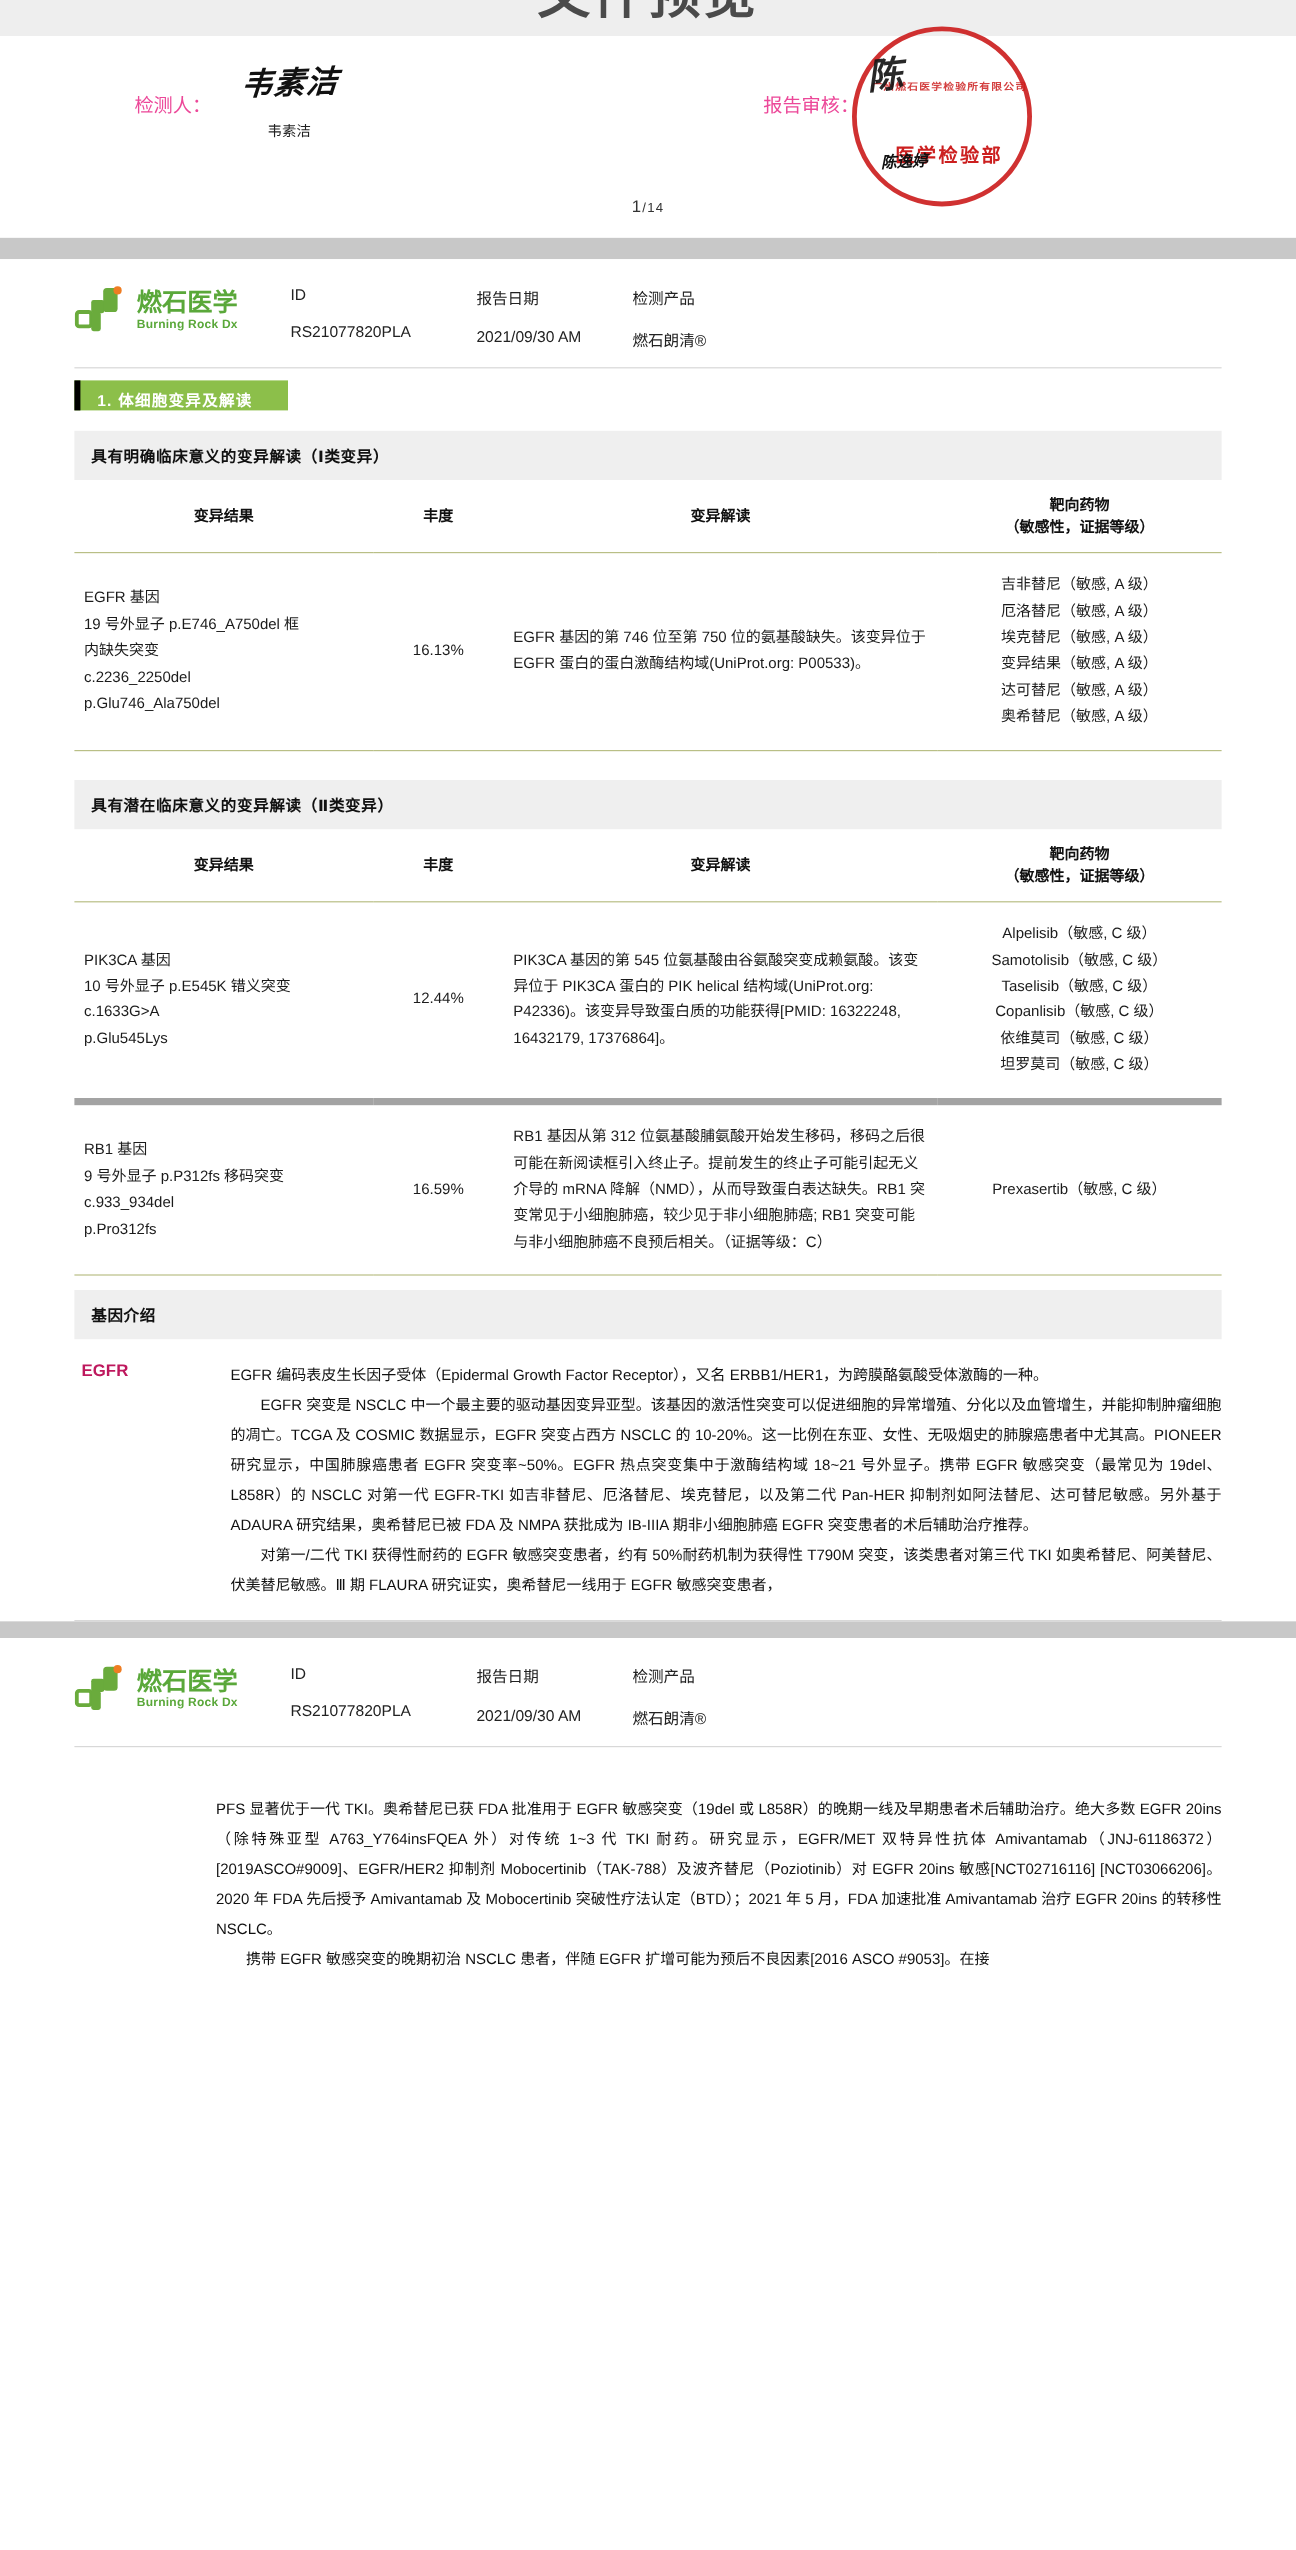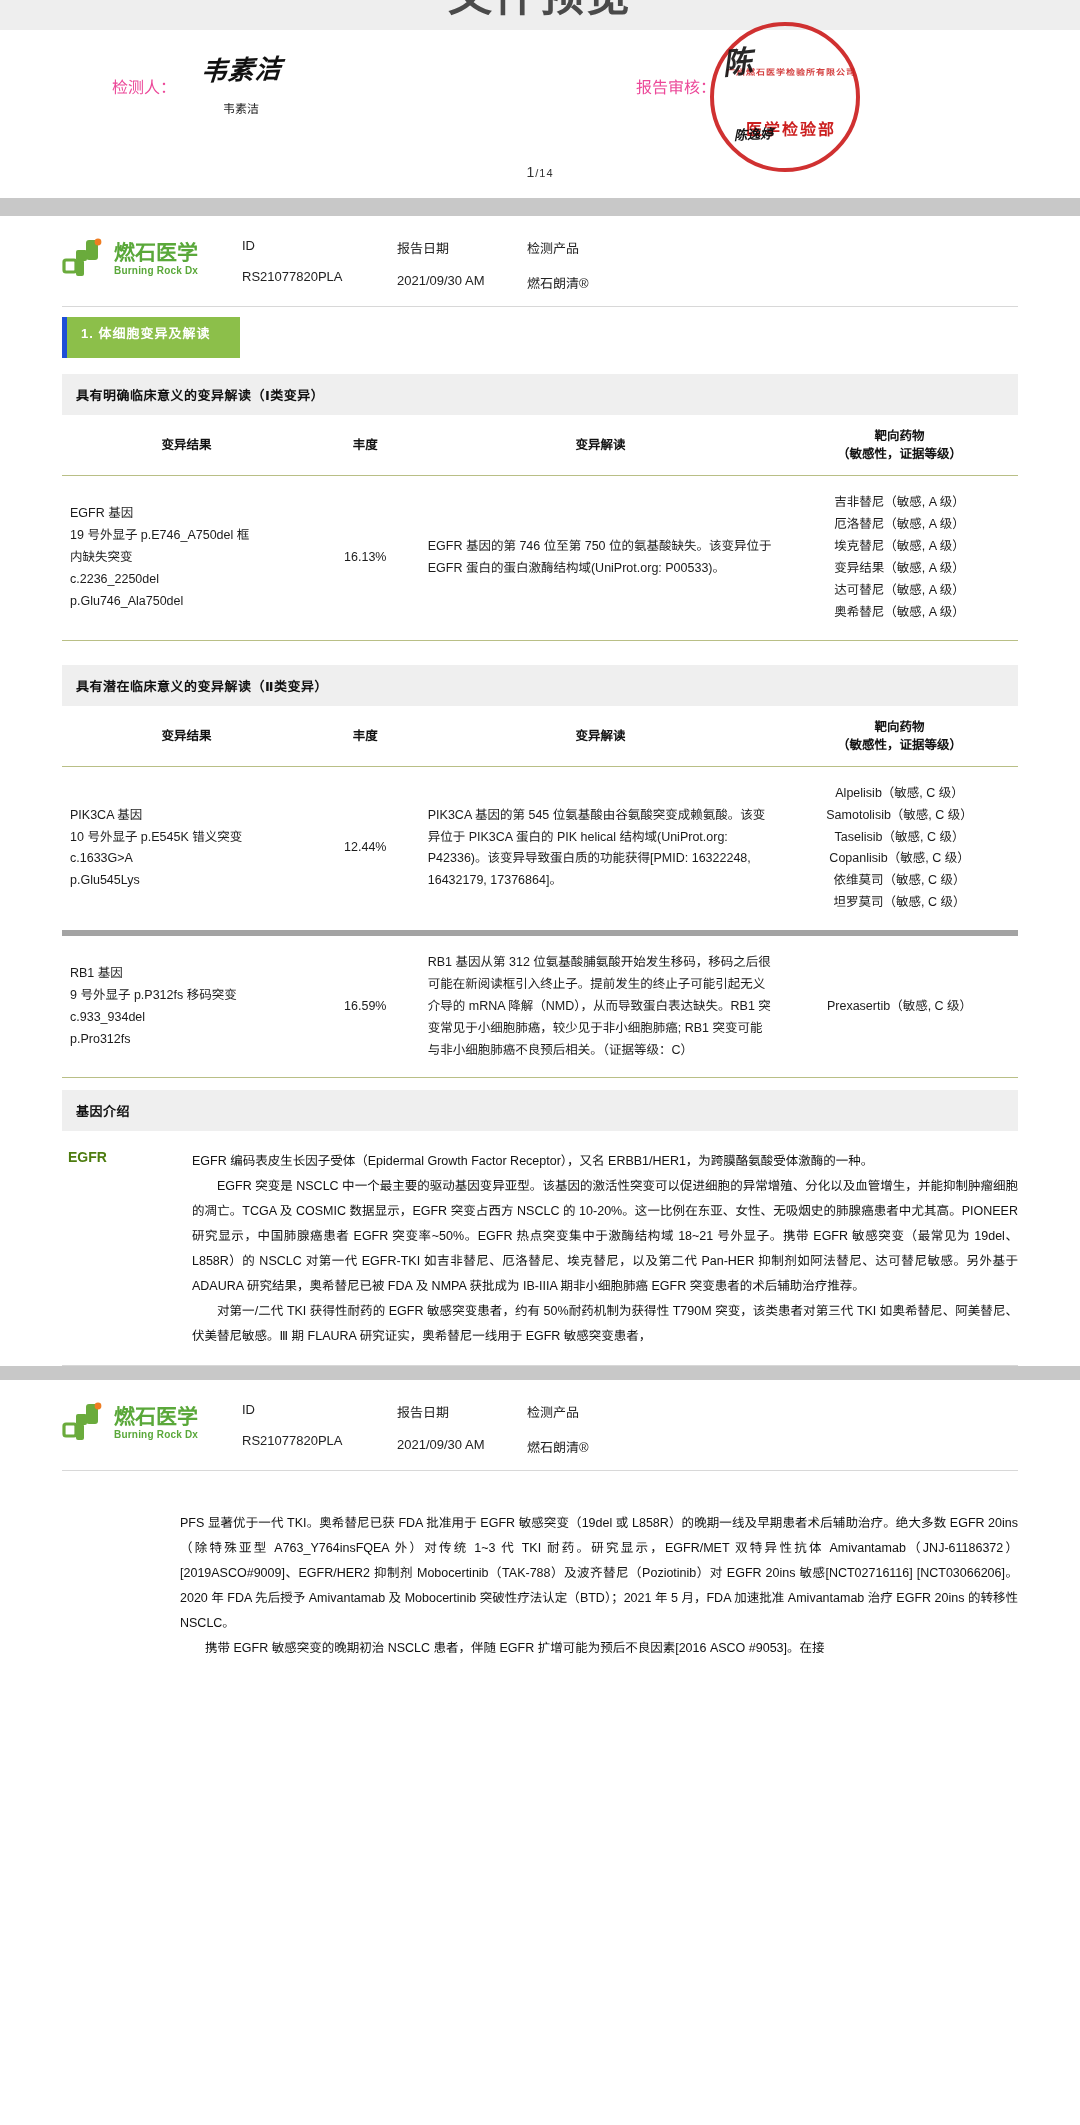--- a/index.html
+++ b/index.html
@@ -224,22 +224,22 @@
   }
 
   
   .sec-title {
     margin: 10px 62px 0 62px;
     display: inline-block;
     background: #8cbf4a;
     color: #ffffff;
     font-size: 13px;
     font-weight: 700;
-    padding: 6px 30px 16px 14px;
-    border-left: 5px solid #1d4ed8;
+    padding: 6px 30px 0 14px;
+    border-left: 5px solid #000000;
     letter-spacing: 1px;
   }
 
   
   .sub-bar {
     margin: 16px 62px 0 62px;
     background: #efefef;
     font-size: 13px;
     font-weight: 700;
     color: #111;
@@ -287,21 +287,21 @@
   
   .gene-row {
     margin: 0 62px;
     display: flex;
     padding: 18px 0 0 0;
   }
   .gene-name {
     flex: 0 0 130px;
     font-size: 14px;
     font-weight: 700;
-    color: #4d7c0f;
+    color: #be185d;
     padding-left: 6px;
   }
   .gene-body {
     flex: 1;
     font-size: 12.5px;
     color: #111;
     line-height: 2.0;
     text-align: justify;
   }
   .gene-body p { margin: 0 0 0 0; }

